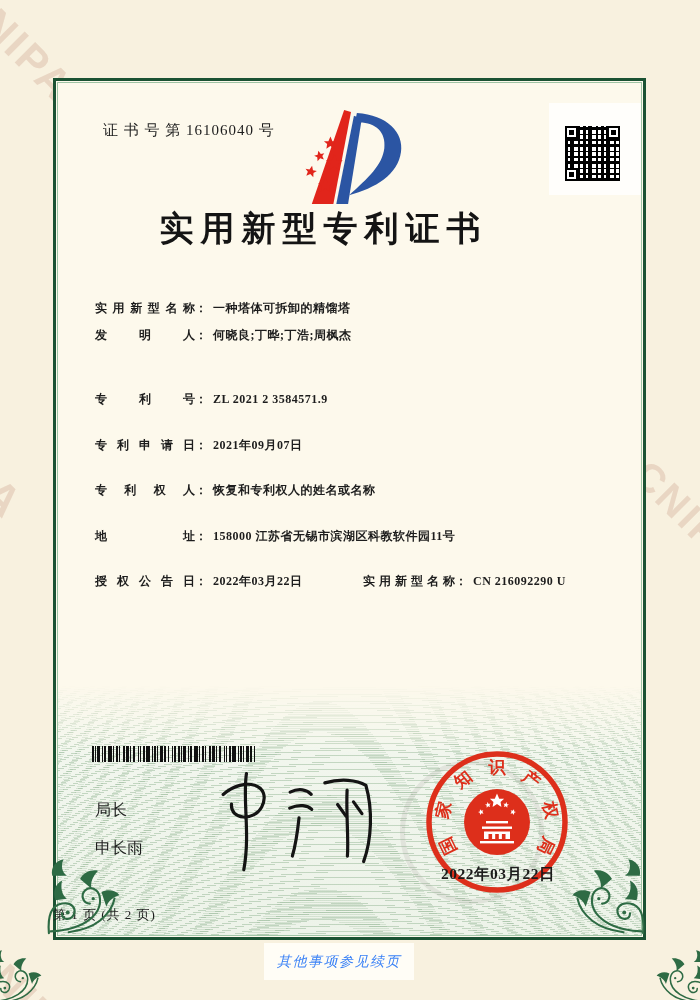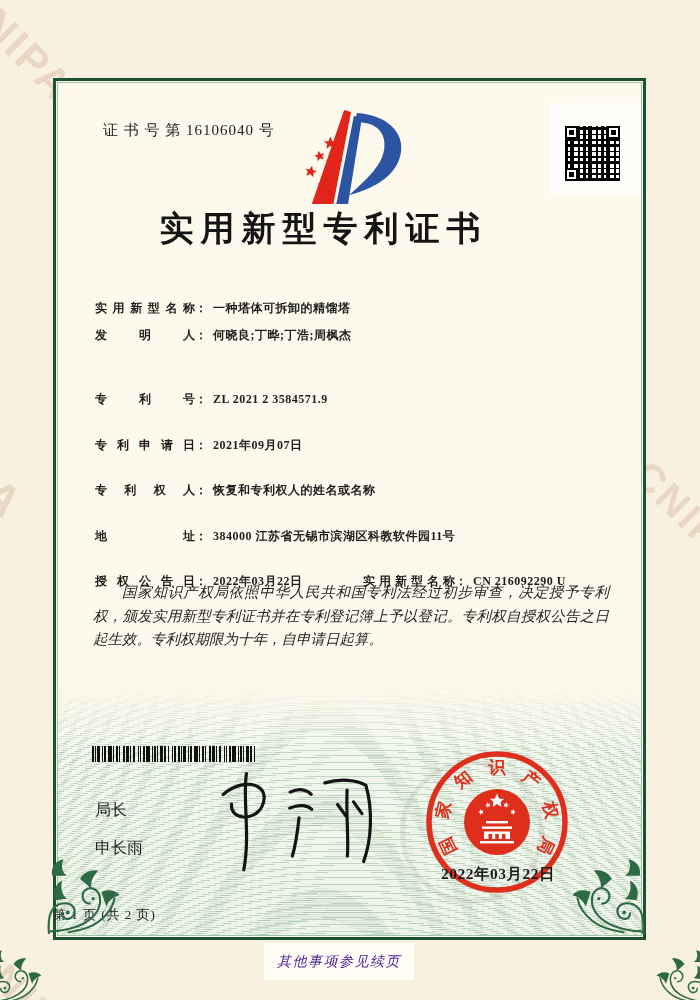--- a/index.html
+++ b/index.html
@@ -74,21 +74,21 @@
   .seal-date{
     position:absolute;left:428px;top:864px;width:140px;z-index:6;text-align:center;
     font-size:15.5px;font-weight:600;letter-spacing:.5px;color:#1b1b1b;
   }
   .page-num{position:absolute;left:53px;width:593px;top:906px;z-index:4;text-align:left;font-size:13px;letter-spacing:1px;}
   
   .note-patch{
     position:absolute;left:264px;top:943px;width:150px;height:37px;background:#fffdf6;z-index:3;
     display:flex;align-items:center;justify-content:center;
   }
-  .note-text{font-style:italic;font-size:14px;letter-spacing:1.5px;color:#4c1d95;}
+  .note-text{font-style:italic;font-size:14px;letter-spacing:1.5px;color:#3b82f6;}
   
   .flourish{position:absolute;z-index:6;pointer-events:none;}
   .fl-br{transform:scaleX(-1);}
   svg{display:block;}
 </style>
 </head>
 <body>
 
 <svg width="0" height="0" style="position:absolute">
   <defs>
@@ -156,32 +156,31 @@
   <div class="row" style="top:391px">
     <span class="lbl">专利号</span><span class="colon">：</span><span class="val">ZL 2021 2 3584571.9</span>
   </div>
   <div class="row" style="top:437px">
     <span class="lbl">专利申请日</span><span class="colon">：</span><span class="val">2021年09月07日</span>
   </div>
   <div class="row" style="top:482px">
     <span class="lbl">专利权人</span><span class="colon">：</span><span class="val">恢复和专利权人的姓名或名称</span>
   </div>
   <div class="row" style="top:528px">
-    <span class="lbl">地址</span><span class="colon">：</span><span class="val">384000 江苏省无锡市滨湖区科教软件园11号</span>
+    <span class="lbl">地址</span><span class="colon">：</span><span class="val">158000 江苏省无锡市滨湖区科教软件园11号</span>
   </div>
   <div class="row" style="top:573px">
     <span class="lbl">授权公告日</span><span class="colon">：</span><span class="val">2022年03月22日</span>
     <span class="grant-no">
       <span class="lbl" style="width:92px">实用新型名称</span><span class="colon">：</span><span class="val">CN 216092290 U</span>
     </span>
   </div>
 </div>
 
 <div class="paras">
-  <p>国家知识产权局依照中华人民共和国专利法经过初步审查，决定授予专利权，颁发实用新型专利证书并在专利登记簿上予以登记。专利权自授权公告之日起生效。专利权期限为十年，自申请日起算。</p>
 </div>
 
 <div class="barcode">
   <svg width="166" height="16">
     <line x1="0" y1="8" x2="166" y2="8" stroke="#111" stroke-width="16" stroke-dasharray="2 1 1 1 3 2 1 1 2 2 4 1 1 2 2 1 1 3 2 1 3 1 1 2 2 3 1 1 1 2 2 1 4 2 1 1 2 1 1 2 3 1 2 2 1 3 1 1 2 2"></line>
   </svg>
 </div>
 
 <div class="officer-title">局长</div>
 <div class="officer-name">申长雨</div>

